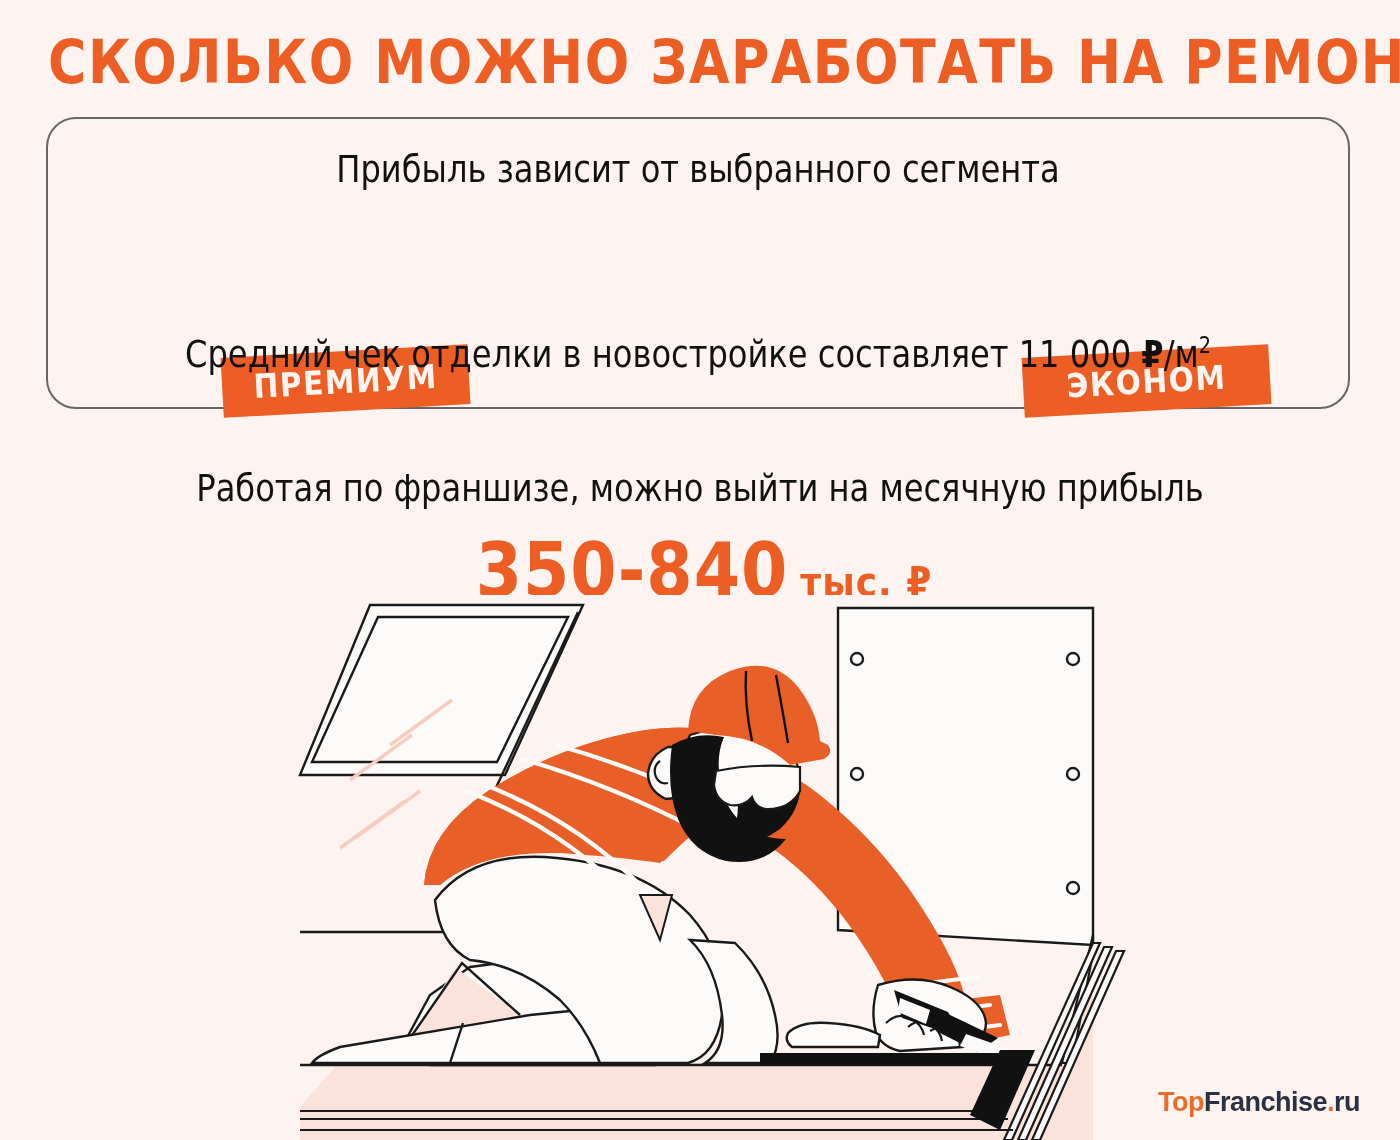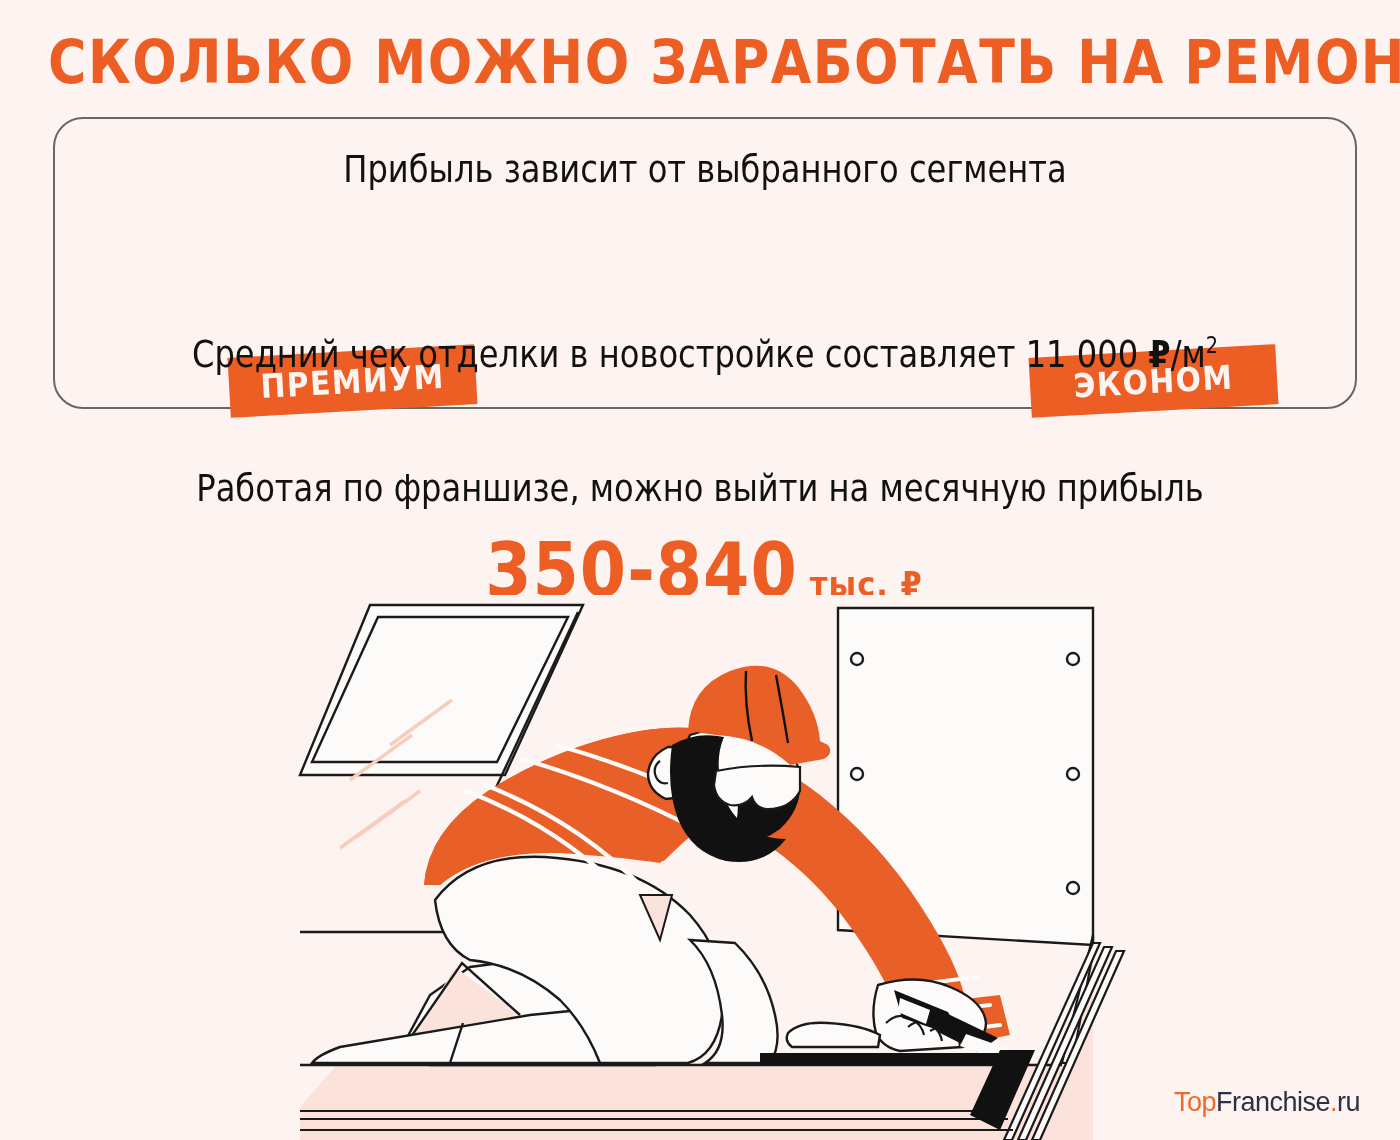--- a/index.html
+++ b/index.html
@@ -29,21 +29,20 @@
   }
 
   
   .card{
     position:absolute;left:46px;top:117px;
     width:1304px;height:292px;
     border:2px solid #666;
     border-radius:30px;
     box-sizing:border-box;
     background:transparent;
-    margin-left:7px;
   }
   .card-line1{
     position:absolute;left:0;top:28px;width:100%;
     text-align:center;
     font-family:"DejaVu Sans Condensed","Liberation Sans Narrow","Liberation Sans",sans-serif;
     font-size:38px;
     color:#111;
     letter-spacing:0px;
     white-space:nowrap;
     transform:scaleX(0.94);
@@ -89,31 +88,31 @@
   }
   .big-number{
     position:absolute;left:0;top:527px;width:1400px;
     text-align:center;
     color:#EC5E24;
     font-family:"DejaVu Sans Condensed","Liberation Sans Narrow","Liberation Sans",sans-serif;
     font-weight:700;
     white-space:nowrap;
   }
   .big-number .num{font-size:74px;letter-spacing:1px;margin-left:8px;}
-  .big-number .unit{font-size:34px;letter-spacing:1px;margin-left:12px;}
+  .big-number .unit{font-size:40px;letter-spacing:1px;margin-left:12px;}
 
   
   .illus{position:absolute;left:0;top:595px;width:1400px;height:545px;}
   .illus svg{display:block;width:1400px;height:545px;}
 
   
   .logo{
     position:absolute;right:40px;bottom:22px;
     font-family:"Liberation Sans","DejaVu Sans",sans-serif;
-    font-weight:400;
+    font-weight:700;
     font-size:27px;
     letter-spacing:-0.5px;
     white-space:nowrap;
   }
   .logo .top{color:#EE6A28;}
   .logo .fr{color:#2B3142;}
   .logo .dot{color:#EE6A28;}
   .logo .ru{color:#2B3142;}
 </style>
 </head>

